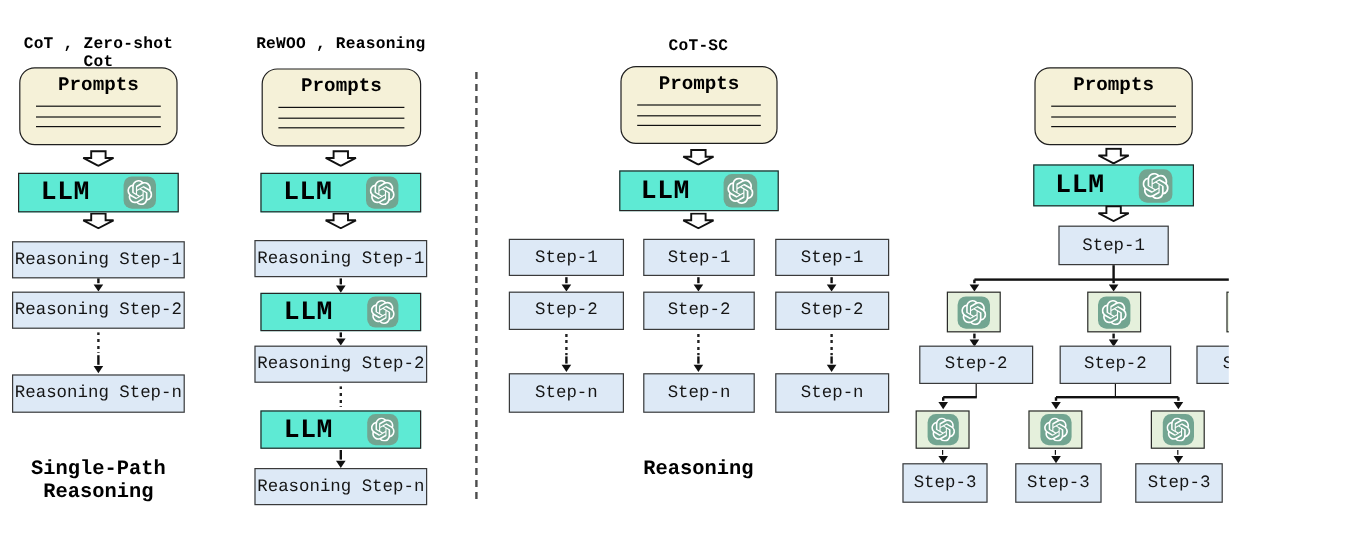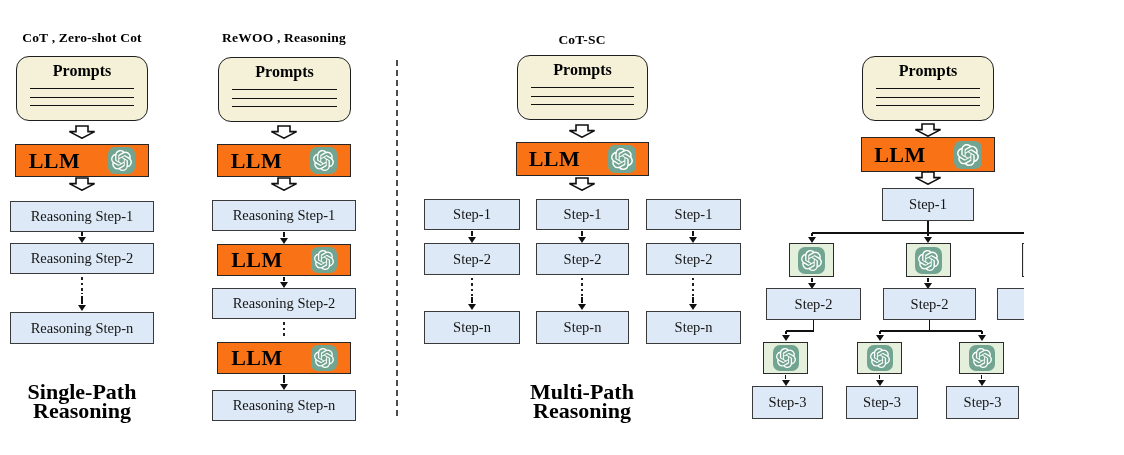--- a/index.html
+++ b/index.html
@@ -1,25 +1,25 @@
 <!DOCTYPE html>
 <html><head>
 <meta charset="utf-8">
 <style>
   html,body{margin:0;padding:0;background:#fff;}
   #canvas{position:relative;width:1024px;height:455px;background:#ffffff;overflow:hidden;
-          font-family:Liberation Serif, serif;color:#111;}
+          font-family:Liberation Mono, monospace;color:#111;}
   .title{position:absolute;font-weight:bold;font-size:13.5px;text-align:center;letter-spacing:.2px;color:#000;}
-  .caption{position:absolute;font-weight:bold;font-size:22px;line-height:19px;text-align:center;color:#000;}
+  .caption{position:absolute;font-weight:bold;font-size:17px;line-height:19px;text-align:center;color:#000;}
   .prompts-box{position:absolute;box-sizing:border-box;background:#f5f1d8;border:1.8px solid #1f1f1f;
                border-radius:13px;display:flex;flex-direction:column;align-items:center;padding-top:5px;}
   .p-label{font-weight:bold;font-size:16px;color:#000;}
   .p-lines{width:calc(100% - 26px);margin-top:8px;display:flex;flex-direction:column;gap:7.5px;}
   .p-line{height:0;border-top:1.6px solid #111;}
-  .llm-bar{position:absolute;box-sizing:border-box;background:#f97316;border:1.6px solid #262626;
+  .llm-bar{position:absolute;box-sizing:border-box;background:#5eead4;border:1.6px solid #262626;
            display:flex;align-items:center;justify-content:center;gap:28px;}
   .llm-label{font-weight:bold;font-size:22px;color:#000;letter-spacing:.5px;}
   .oai-chip{display:inline-flex;align-items:center;justify-content:center;background:#72a591;border-radius:7px;}
   .chip-box{position:absolute;box-sizing:border-box;background:#e5f0dc;border:1.4px solid #2b2b2b;
             display:flex;align-items:center;justify-content:center;}
   .step-box{position:absolute;box-sizing:border-box;background:#dde9f6;border:1.4px solid #3a3a3a;
             display:flex;align-items:center;justify-content:center;font-size:14.5px;color:#151515;}
   .barrow{position:absolute;}
   .vline{position:absolute;width:1.5px;background:#111;}
   .hline{position:absolute;height:1.5px;background:#111;}
@@ -182,21 +182,20 @@
   <div class="step-box" style="left:536px;top:311px;width:93px;height:33px;">Step-n</div>
 
   <div class="step-box" style="left:646px;top:199px;width:95px;height:31px;">Step-1</div>
   <i class="varr" style="left:692.25px;top:231px;height:5px;"></i>
   <div class="step-box" style="left:646px;top:243px;width:95px;height:32px;">Step-2</div>
   <i class="dots" style="left:692px;top:278px;height:18px;"></i>
   <i class="varr" style="left:692.25px;top:297px;height:6px;"></i>
   <div class="step-box" style="left:646px;top:311px;width:95px;height:33px;">Step-n</div>
 
   <div class="caption" style="left:512px;top:382px;width:140px;">
-    <div>Multi-Path</div>
     <div>Reasoning</div>
   </div>
 
 
   <div class="prompts-box" style="left:862px;top:56px;width:132px;height:65px;">
     <div class="p-label">Prompts</div>
     <div class="p-lines">
       <div class="p-line"></div>
       <div class="p-line"></div>
       <div class="p-line"></div>

